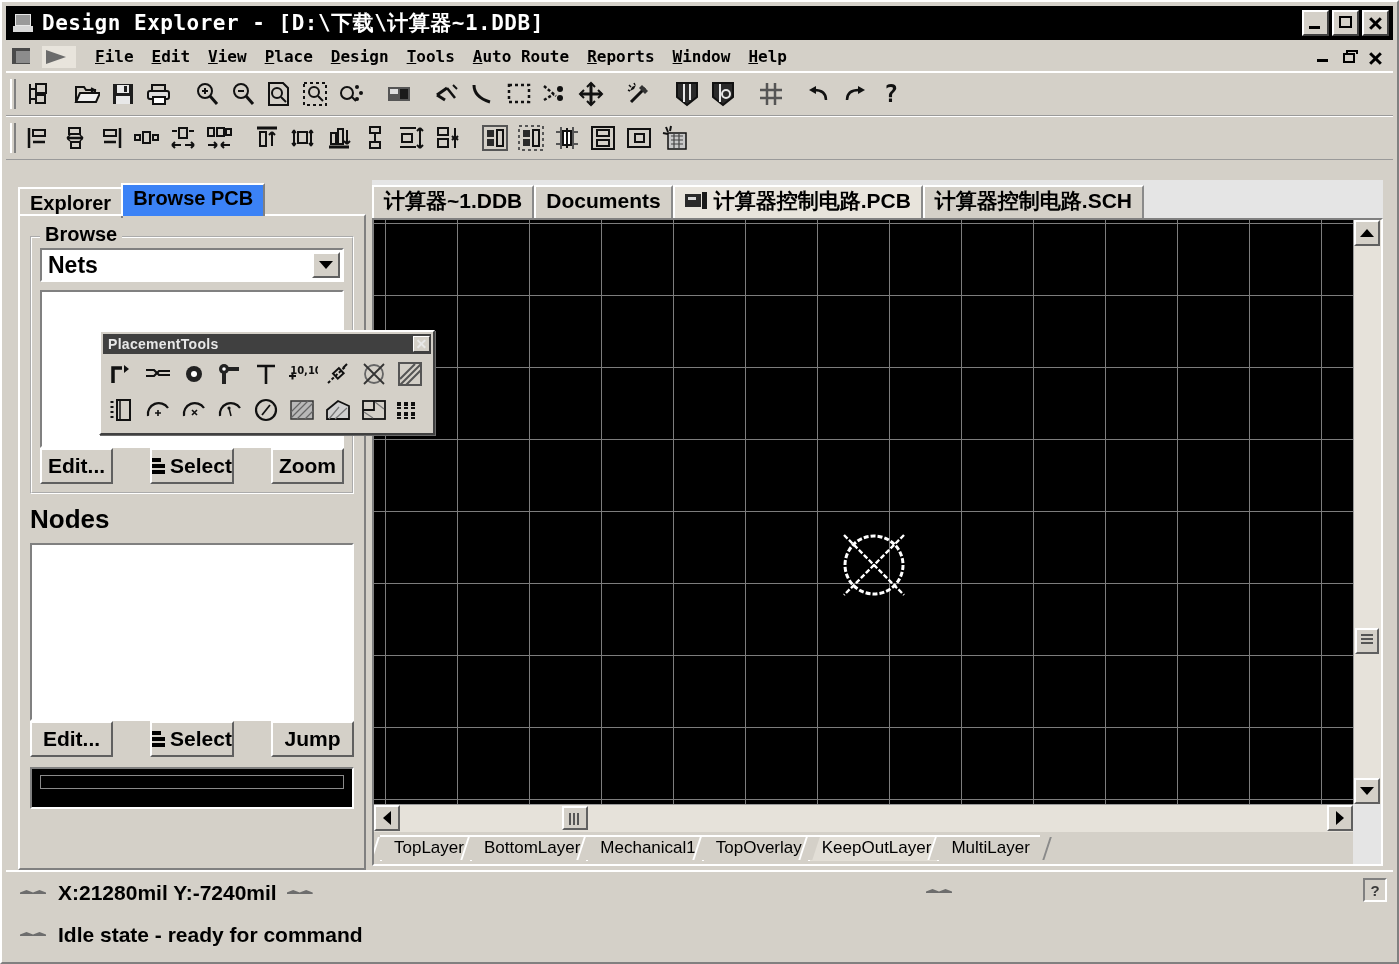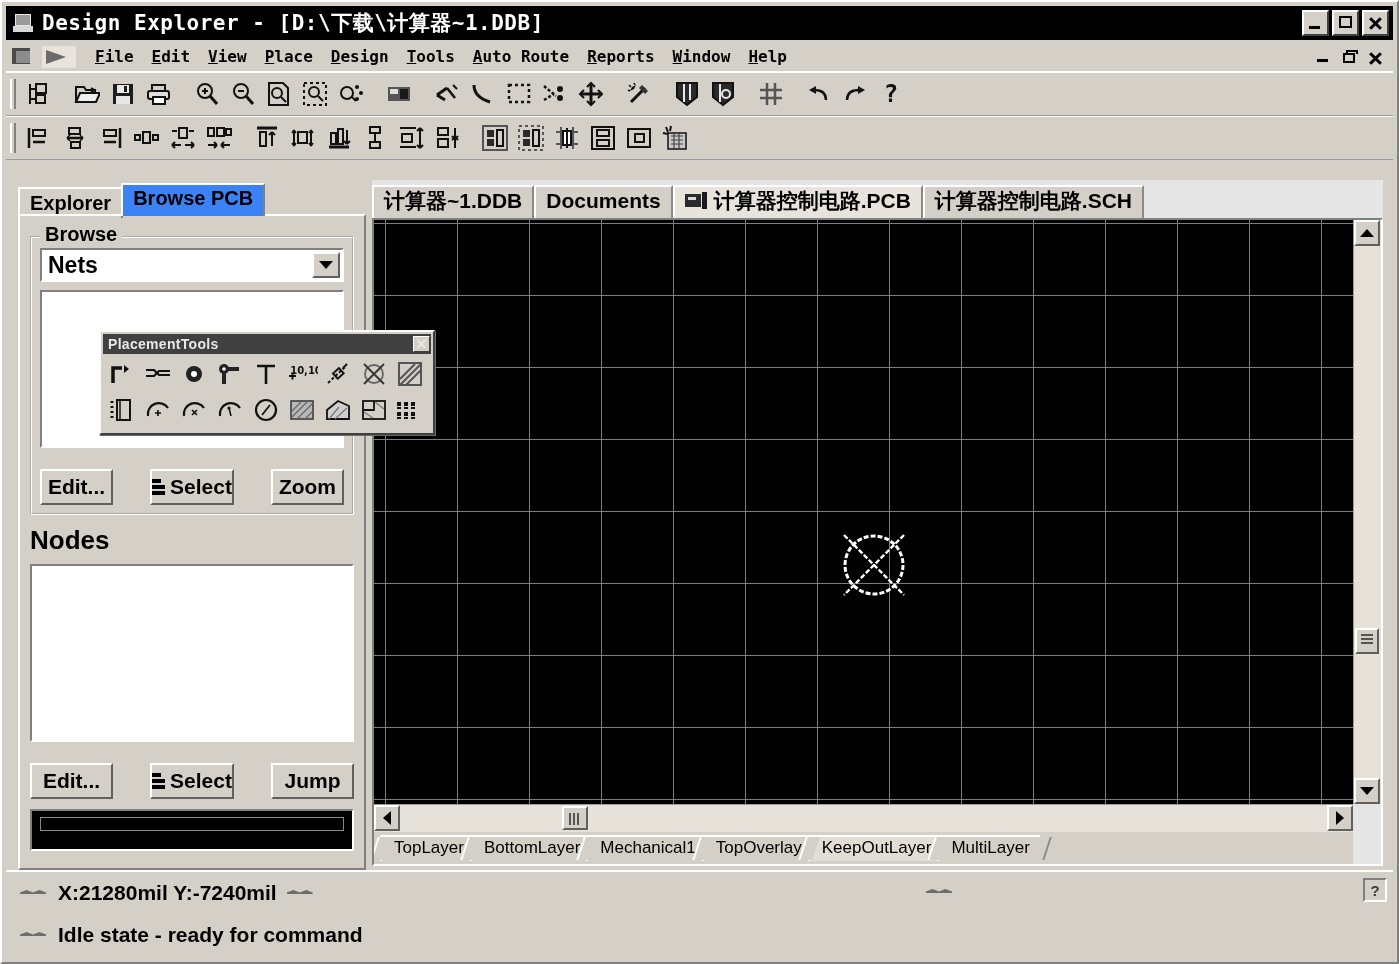--- a/index.html
+++ b/index.html
@@ -198,21 +198,21 @@
     border-top: 8px solid #000;
   }
   .listbox {
     background: #ffffff;
     border: 2px solid #808080;
     border-right-color: #ffffff; border-bottom-color: #ffffff;
     margin-top: 8px;
   }
   #nets-list { height: 158px; }
   #nodes-list { height: 178px; }
-  .btnrow { display: flex; margin-top: 21px; gap: 34px; }
+  .btnrow { display: flex; margin-top: 0; gap: 34px; }
   .pbtn {
     flex: 1 1 0;
     height: 36px;
     background: #d4d0c8;
     border: 2px solid #ffffff;
     border-right-color: #606060; border-bottom-color: #606060;
     font-size: 21px; font-weight: bold; color: #000;
     display: flex; align-items: center; justify-content: center;
     gap: 5px;
     cursor: pointer;

